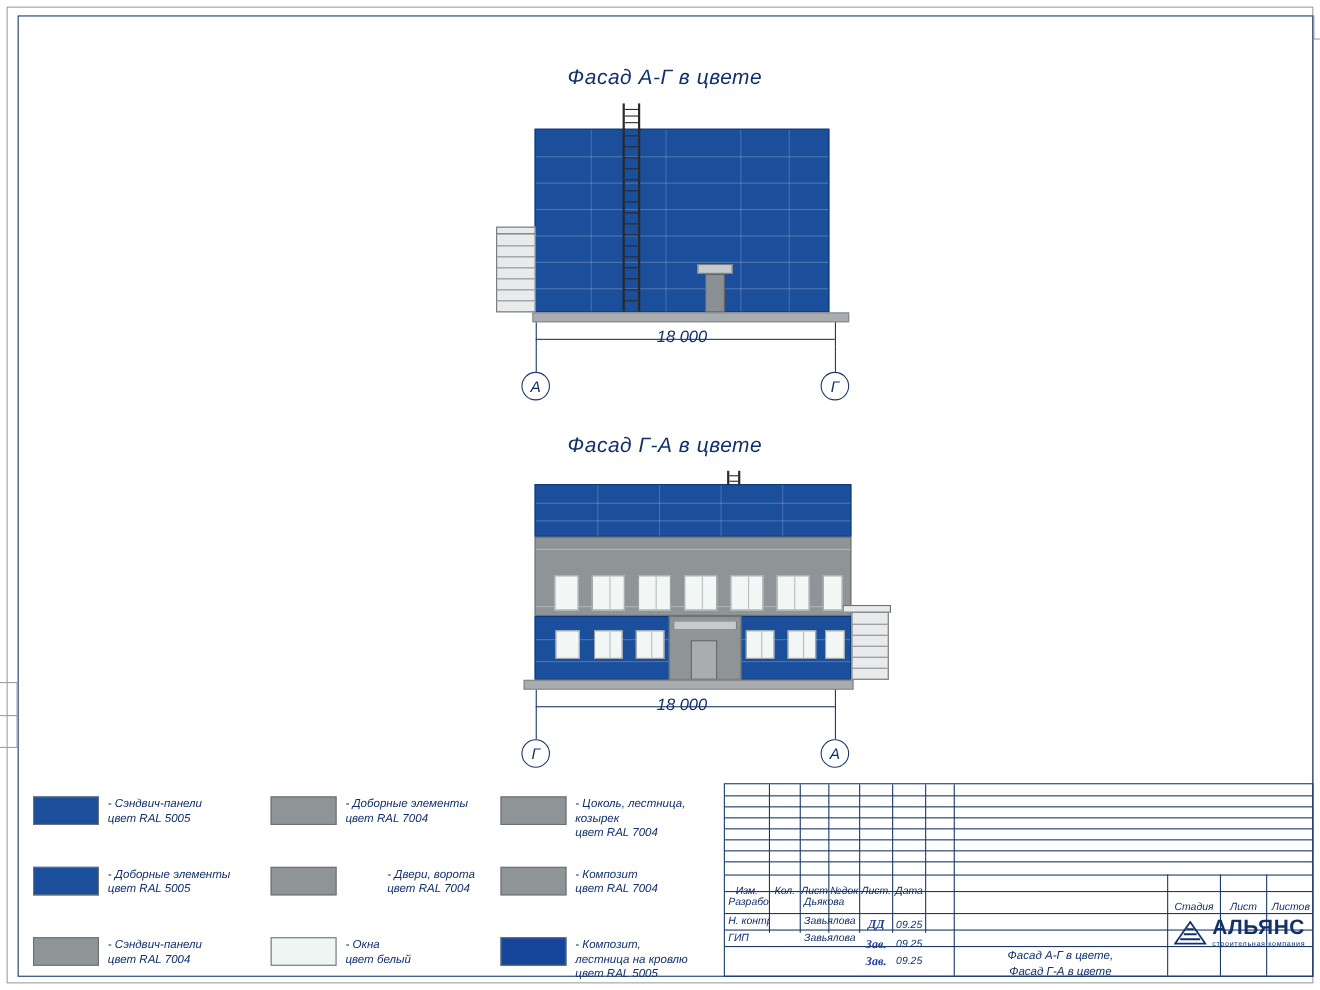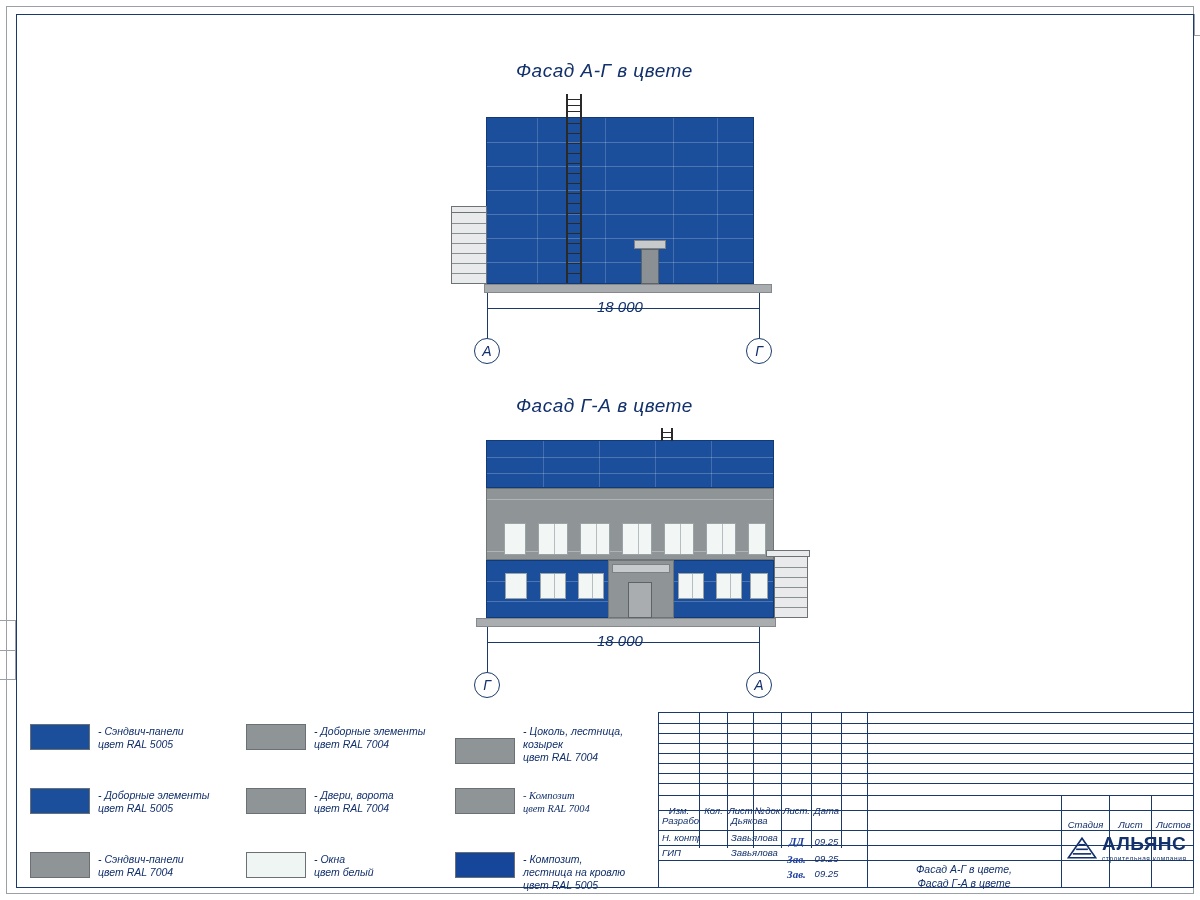--- a/index.html
+++ b/index.html
@@ -414,38 +414,38 @@
       <div class="lg-swatch" style="background:#8f9497"></div>
       <div class="lg-text">- Сэндвич-панели
 цвет RAL 7004</div>
     </div>
 
     <div class="lg-row" style="left:216px; top:8px;">
       <div class="lg-swatch" style="background:#8f9497"></div>
       <div class="lg-text">- Доборные элементы
 цвет RAL 7004</div>
     </div>
-    <div class="lg-row" style="left:216px; top:72px;">
+    <div class="lg-row" style="left:216px; top:72px;gap:38px;">
       <div class="lg-swatch" style="background:#8f9497"></div>
       <div class="lg-text">- Двери, ворота
 цвет RAL 7004</div>
     </div>
     <div class="lg-row" style="left:216px; top:136px;">
       <div class="lg-swatch" style="background:#eef5f3"></div>
       <div class="lg-text">- Окна
 цвет белый</div>
     </div>
 
-    <div class="lg-row" style="left:425px; top:8px;align-items:flex-end;">
+    <div class="lg-row" style="left:425px; top:8px;">
       <div class="lg-swatch" style="background:#8f9497"></div>
       <div class="lg-text">- Цоколь, лестница,
 козырек
 цвет RAL 7004</div>
     </div>
-    <div class="lg-row" style="left:425px; top:72px;font-family:Liberation Serif, serif;">
+    <div class="lg-row" style="left:425px; top:72px;">
       <div class="lg-swatch" style="background:#8f9497"></div>
       <div class="lg-text">- Композит
 цвет RAL 7004</div>
     </div>
     <div class="lg-row" style="left:425px; top:136px;">
       <div class="lg-swatch" style="background:#16469a"></div>
       <div class="lg-text">- Композит,
 лестница на кровлю
 цвет RAL 5005</div>
     </div>

